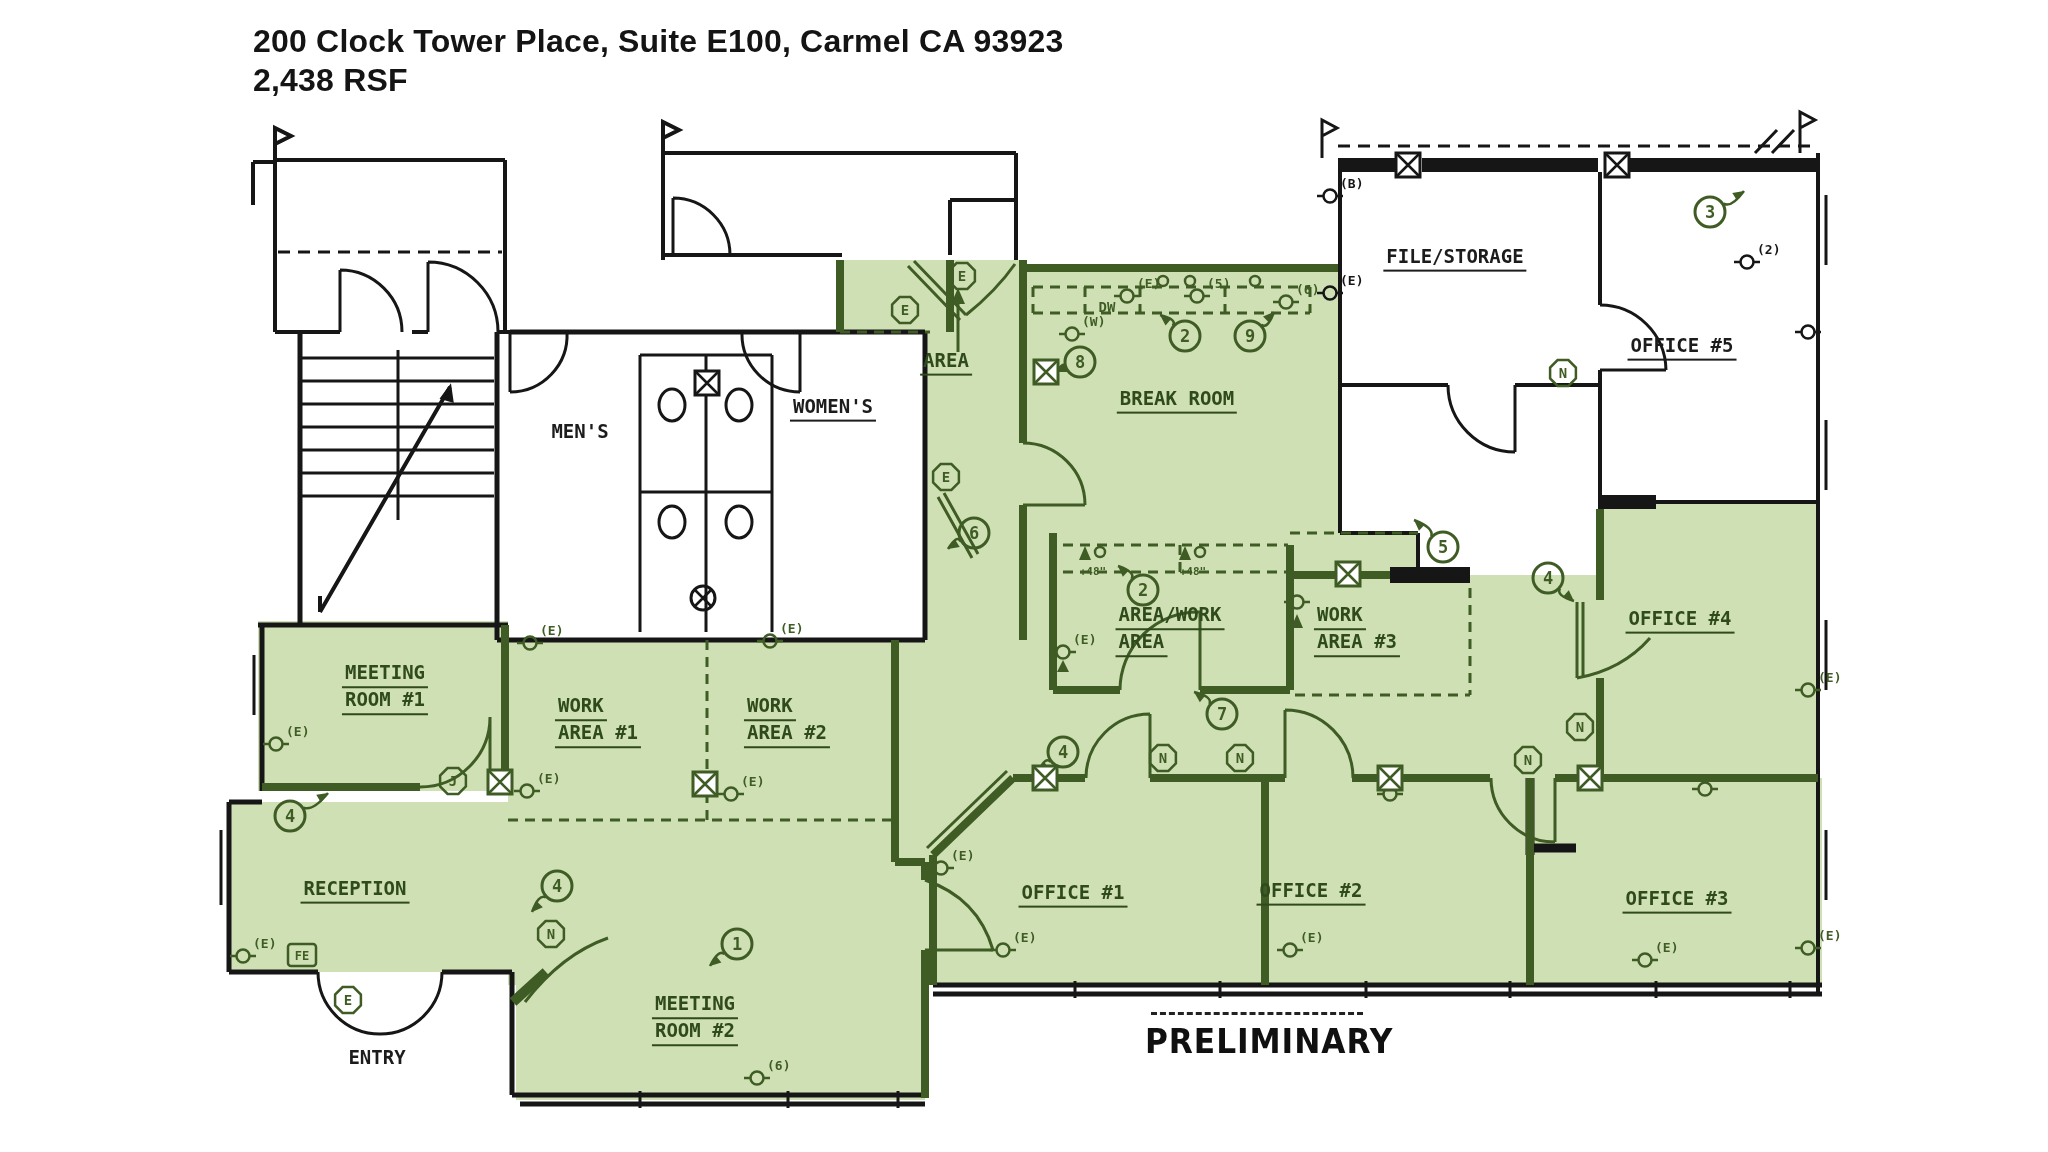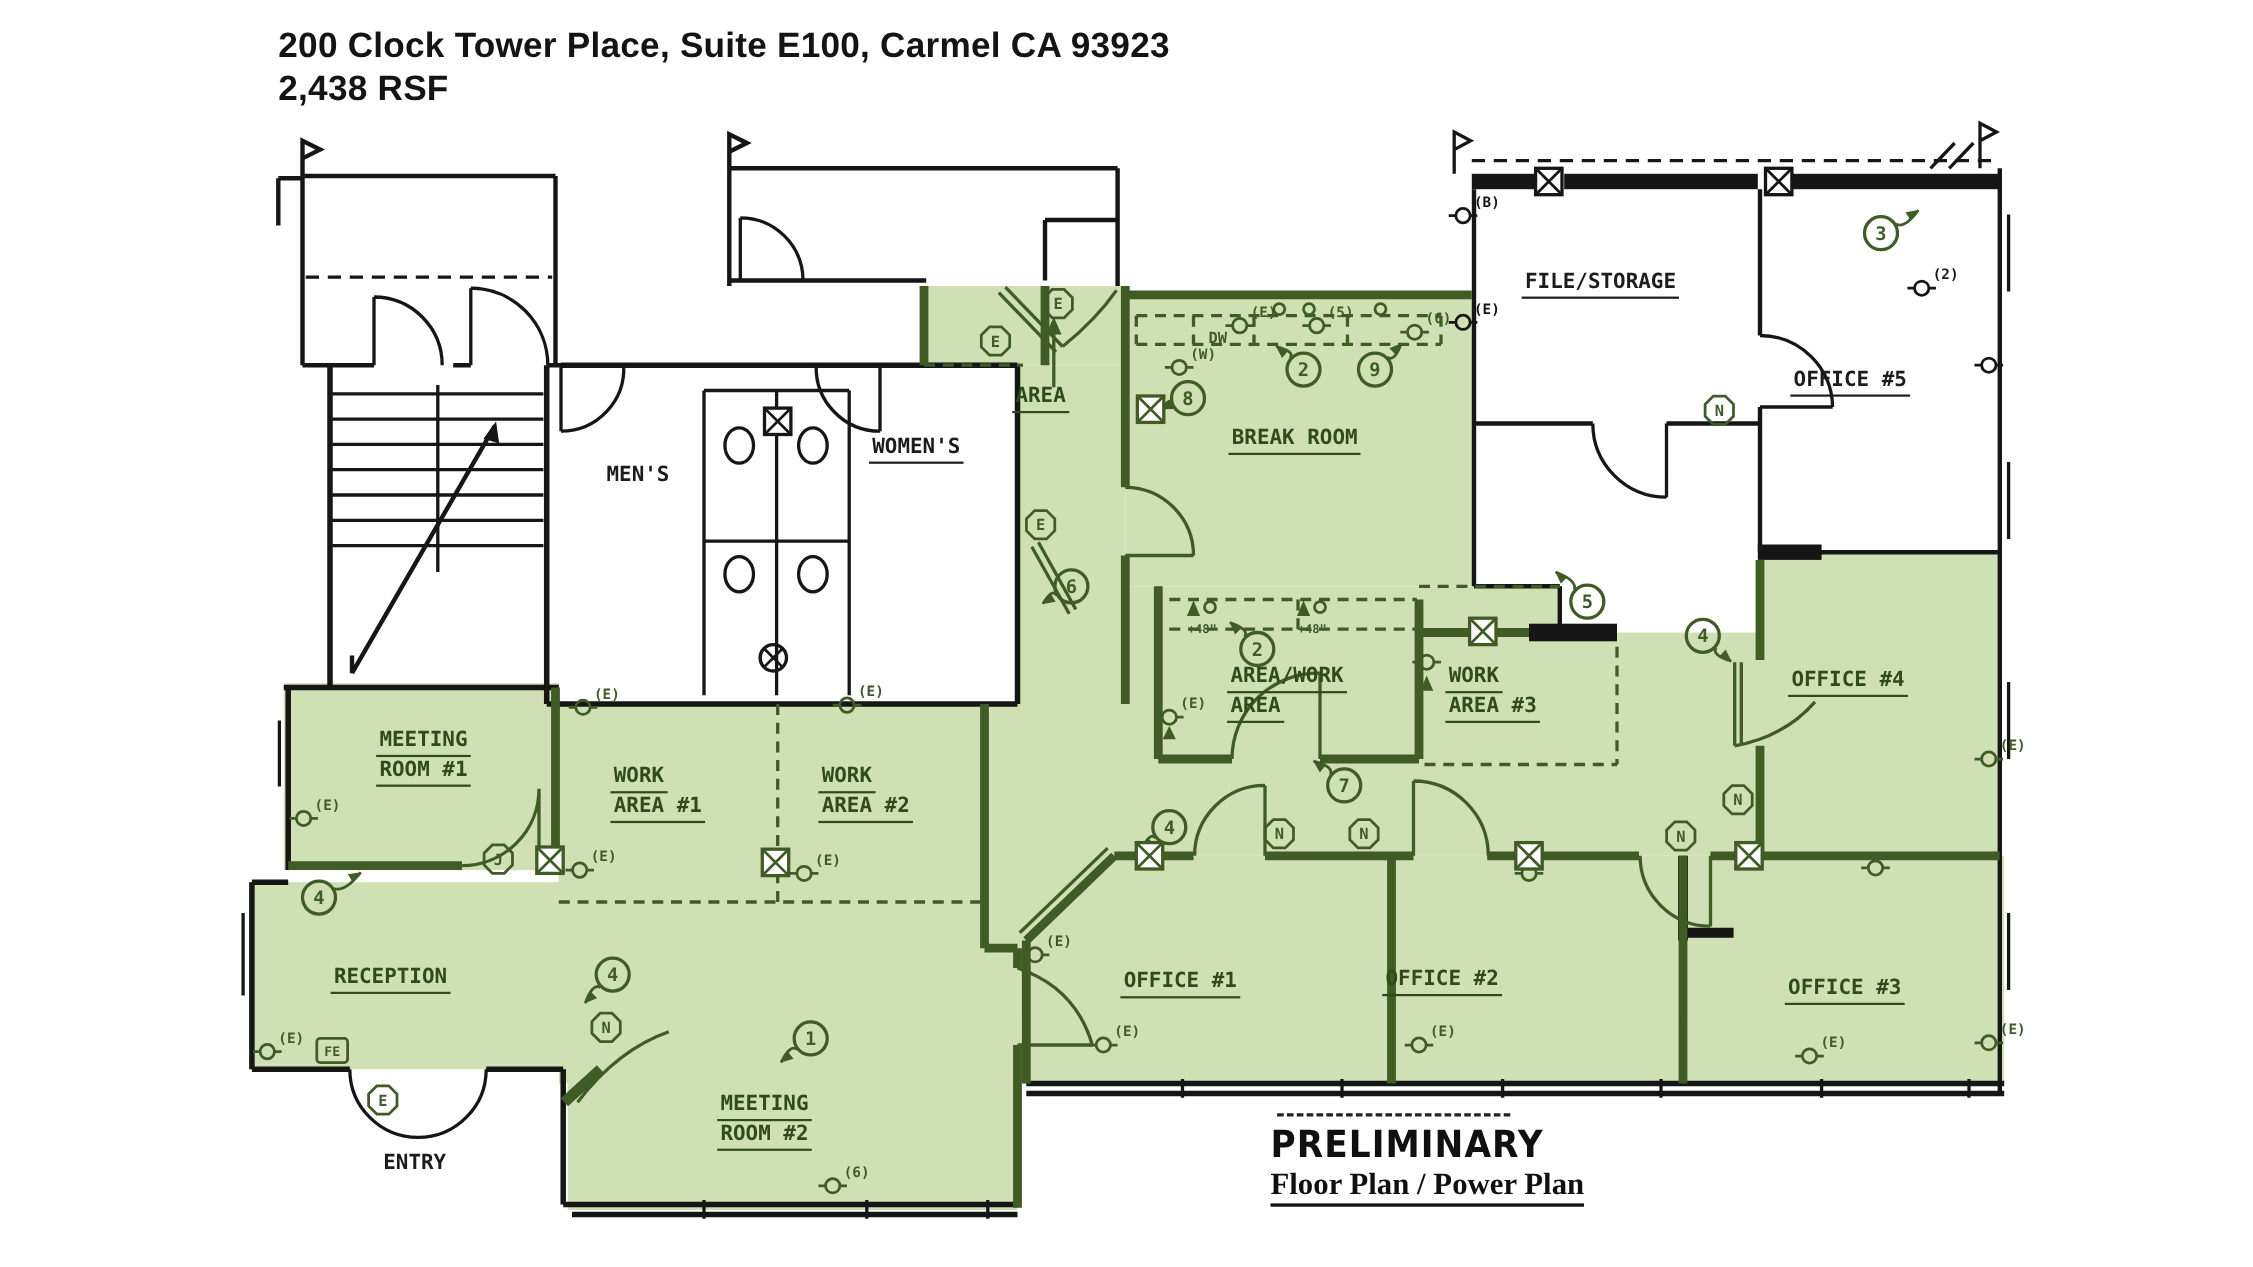--- a/index.html
+++ b/index.html
@@ -7,21 +7,21 @@
          font-family:"Liberation Sans",sans-serif;}
   .title-block{position:absolute;left:253px;top:22px;color:#141414;
                font-size:32px;font-weight:600;line-height:1.22;letter-spacing:.2px;}
   svg.plan{position:absolute;left:0;top:0;width:2048px;height:1152px;}
   #labels-layer{position:absolute;left:0;top:0;width:2048px;height:1152px;pointer-events:none;}
   .room-label{position:absolute;transform:translate(-50%,-50%);text-align:left;
               font-family:"DejaVu Sans Mono",monospace;font-weight:bold;font-size:19px;
               line-height:1.25;color:#2f4a1c;white-space:nowrap;}
   .room-label.dark{color:#1c1c1c;}
   .room-label .ul{border-bottom:2px solid currentColor;padding:0 3px 1px 3px;display:inline-block;}
-  .stamp{position:absolute;left:1145px;top:1012px;color:#101010;margin-left:10px;}
+  .stamp{position:absolute;left:1145px;top:1012px;color:#101010;}
   .stamp-dash{width:212px;border-top:3px dashed #222;margin-bottom:6px;margin-left:6px;}
   .stamp-title{font-family:"DejaVu Sans",sans-serif;font-weight:900;font-size:34px;
                letter-spacing:1px;transform:scaleX(.92);transform-origin:left;}
   .stamp-sub{font-family:"Liberation Serif",serif;font-weight:bold;font-size:28px;
              border-bottom:3px solid #101010;display:inline-block;padding-bottom:1px;}
 </style>
 </head>
 <body>
 
 <div class="stage">
@@ -373,16 +373,15 @@
         <div><span class="ul">OFFICE #3</span></div>
       </div>
       <div class="room-label dark" style="left: 377px; top: 1058px;">
         <div><span>ENTRY</span></div>
       </div>
     </div>
 
   <div class="stamp">
     <div class="stamp-dash"></div>
     <div class="stamp-title">PRELIMINARY</div>
-    <div class="stamp-sub">Floor Plan / Power Plan</div>
   </div>
 
 </div>
 
 </body></html>

